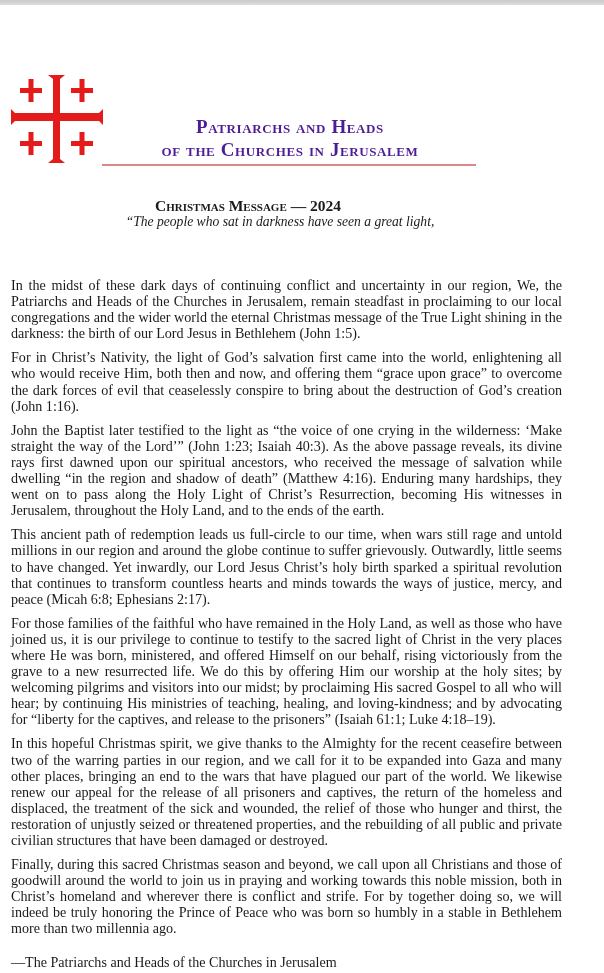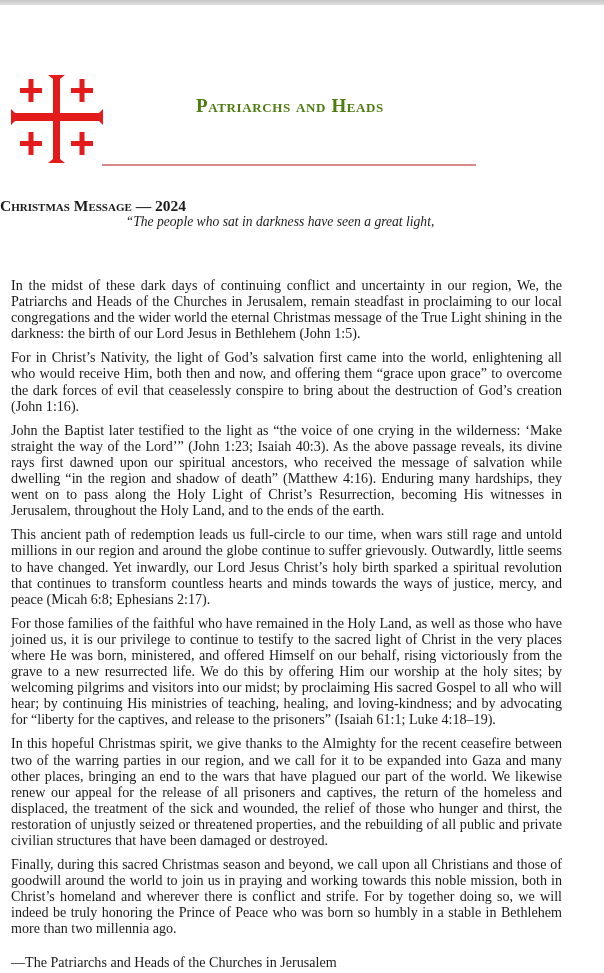--- a/index.html
+++ b/index.html
@@ -25,43 +25,43 @@
       position: absolute;
       left: 10px;
       top: 73px;
       width: 94px;
       height: 92px;
     }
     .org-title {
       position: absolute;
       left: 100px;
       width: 380px;
-      top: 94px;
+      top: 115px;
       text-align: center;
       font-variant: small-caps;
       font-weight: bold;
       font-size: 19px;
       line-height: 23px;
       letter-spacing: 0.6px;
-      color: #4d7c0f;
+      color: #4c1d95;
     }
     .header-rule {
       position: absolute;
       left: 102px;
       top: 164px;
       width: 374px;
       height: 2px;
       background: #d88a8a;
     }
     .msg-title {
       position: absolute;
       left: 0;
       width: 496px;
       top: 197px;
-      text-align: left;
+      text-align: center;
       font-variant: small-caps;
       font-weight: bold;
       font-size: 15.5px;
       line-height: 18px;
     }
     .epigraph {
       position: absolute;
       left: 0;
       width: 560px;
       top: 214px;
@@ -111,20 +111,21 @@
       <rect x="10" y="68" width="22" height="5"></rect>
       <rect x="18.5" y="59" width="5" height="23"></rect>
       <rect x="61" y="68" width="22" height="5"></rect>
       <rect x="69.5" y="59" width="5" height="23"></rect>
     </g>
   </svg>
 </div>
 
 <div class="org-title">
   <div>Patriarchs and Heads</div>
+  <div>of the Churches in Jerusalem</div>
 </div>
 
 <div class="header-rule"></div>
 
 <div class="msg-title">Christmas Message — 2024</div>
 
 <div class="epigraph">
   <div class="q">“The people who sat in darkness have seen a great light,</div>
 </div>
 

